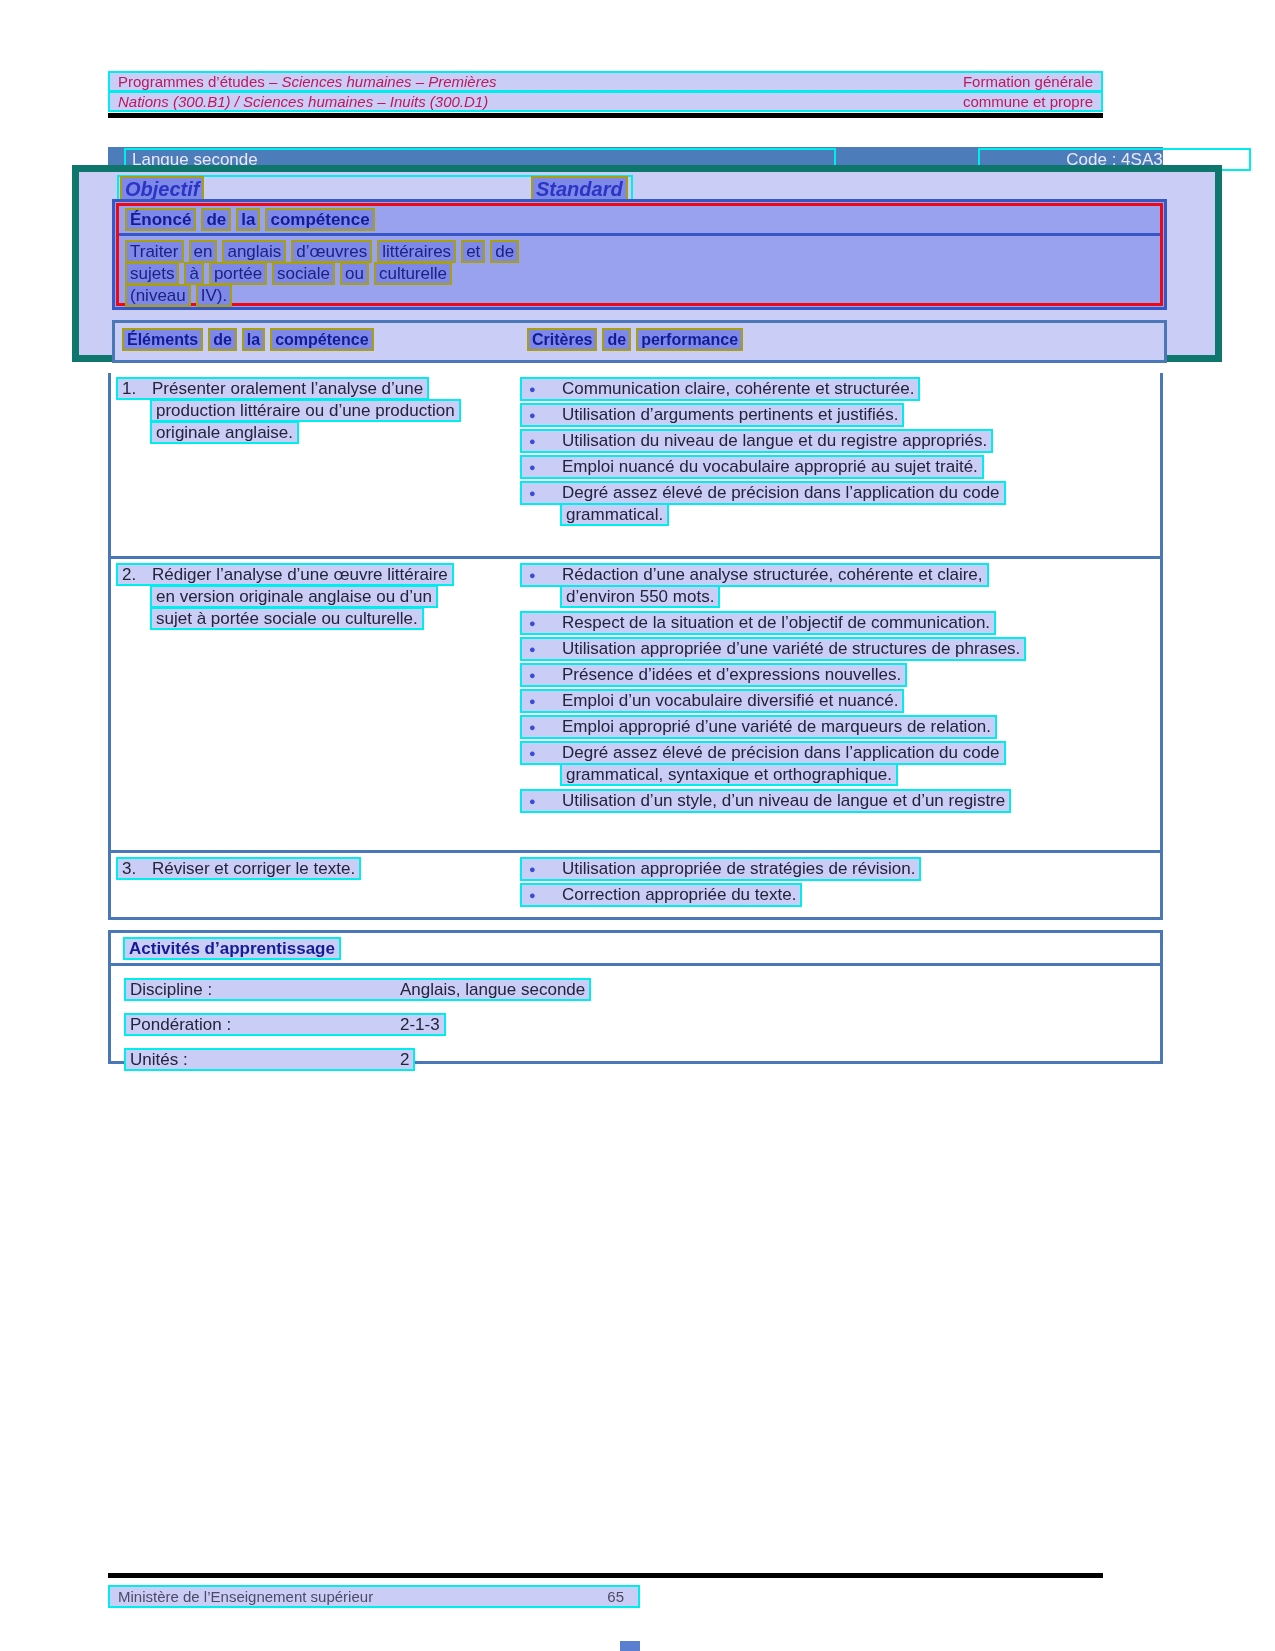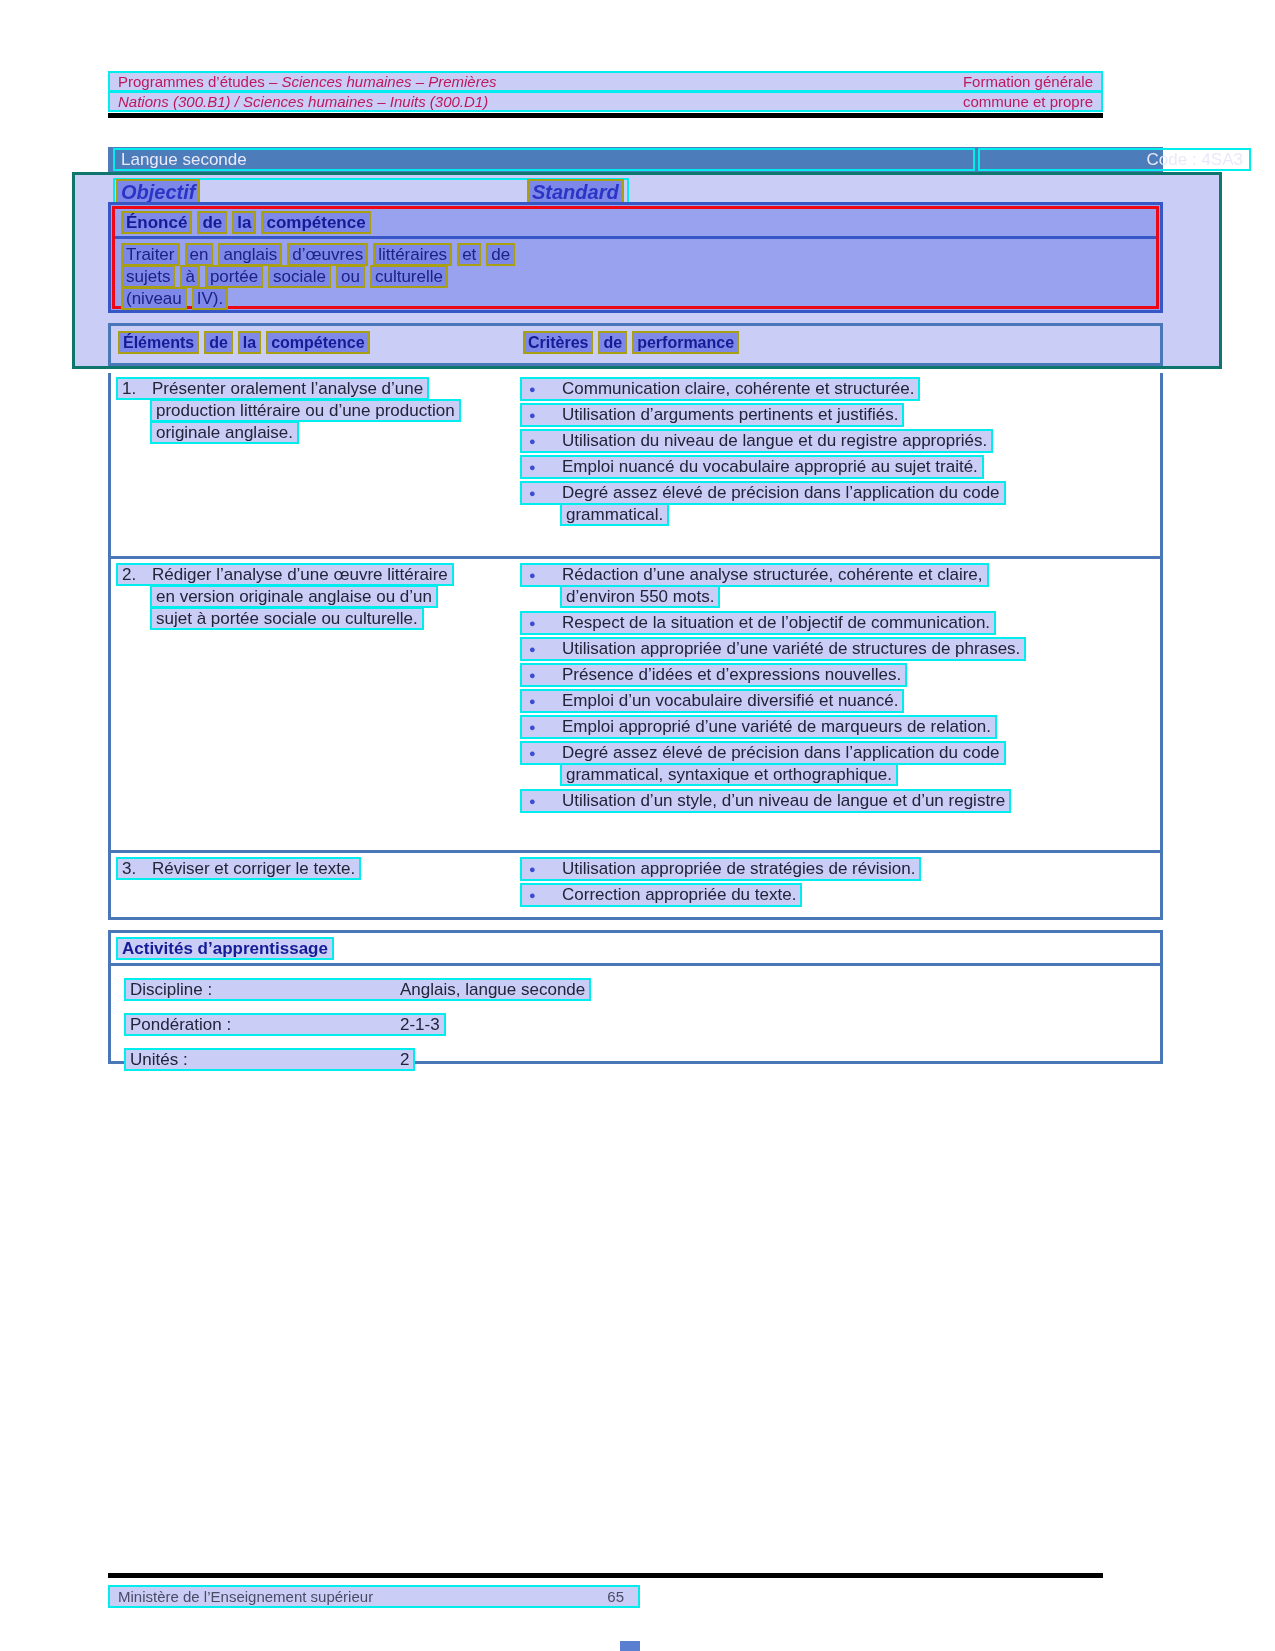--- a/index.html
+++ b/index.html
@@ -27,27 +27,27 @@
     display:flex;justify-content:space-between;align-items:center;
     font-size:15px;color:#be185d;padding:0 8px;
   }
   .hdr1{top:71px;} .hdr2{top:91px;}
   .black-rule{position:absolute;left:108px;width:995px;height:5px;background:#000000;}
   .top-rule{top:113px;} .bottom-rule{top:1573px;}
 
   
   .title-bar{position:absolute;left:108px;top:147px;width:1055px;height:25px;background:#4d7cba;}
   .tb-box{position:absolute;top:1px;border:2px solid #00eded;color:#e9e9fa;font-size:17px;line-height:19px;padding:0 6px;white-space:nowrap;}
-  .tb-title{left:5px;width:862px;}
-  .tb-code{left:870px;width:273px;text-align:right;}
+  .tb-title{left:16px;width:712px;}
+  .tb-code{left:870px;width:273px;text-align:center;}
 
   
   .outer-panel{
-    position:absolute;left:72px;top:172px;width:1150px;height:197px;
-    background:#cacdf6;border:3px solid #0f766e;
+    position:absolute;left:72px;top:165px;width:1150px;height:197px;
+    background:#cacdf6;border:7px solid #0f766e;
   }
   .obj-line-box{position:absolute;left:38px;top:3px;width:516px;height:31px;border:2px solid #00eded;}
   .obj-label,.std-label{
     position:absolute;top:4px;font-size:20px;font-weight:bold;font-style:italic;color:#2b35c5;
   }
   .obj-label{left:41px;} .std-label{left:452px;}
   .obj-label .w,.std-label .w{line-height:23px;}
 
   
   .enonce-box{position:absolute;left:33px;top:27px;width:1055px;height:111px;border:3px solid #3657c5;background:#99a2ef;}
@@ -81,21 +81,21 @@
   .crit{margin-bottom:4px;}
   .crit-line{height:22px;}
   .dot{display:inline-block;width:36px;padding-left:3px;color:#3a4ecf;font-size:11px;vertical-align:1px;}
   .crit-cont{margin-left:40px;}
 
   
   .activities{
     position:absolute;left:108px;top:930px;width:1055px;height:134px;
     background:#ffffff;border:3px solid #4a77b8;
   }
-  .act-head{padding:4px 0 3px 5px;height:33px;border-bottom:3px solid #4a77b8;}
+  .act-head{padding:4px 0 3px 12px;height:33px;border-bottom:3px solid #4a77b8;}
   .act-head .hl{font-weight:bold;color:#131c96;}
   .act-row{margin:12px 0 0 5px;padding-left:8px;}
   .act-label{display:inline-block;width:270px;}
 
   
   .footer-bar{
     position:absolute;left:108px;top:1585px;width:532px;height:23px;
     display:flex;justify-content:space-between;align-items:center;
     padding:0 14px 0 8px;font-size:15px;color:#4b4b66;line-height:17px;
   }

